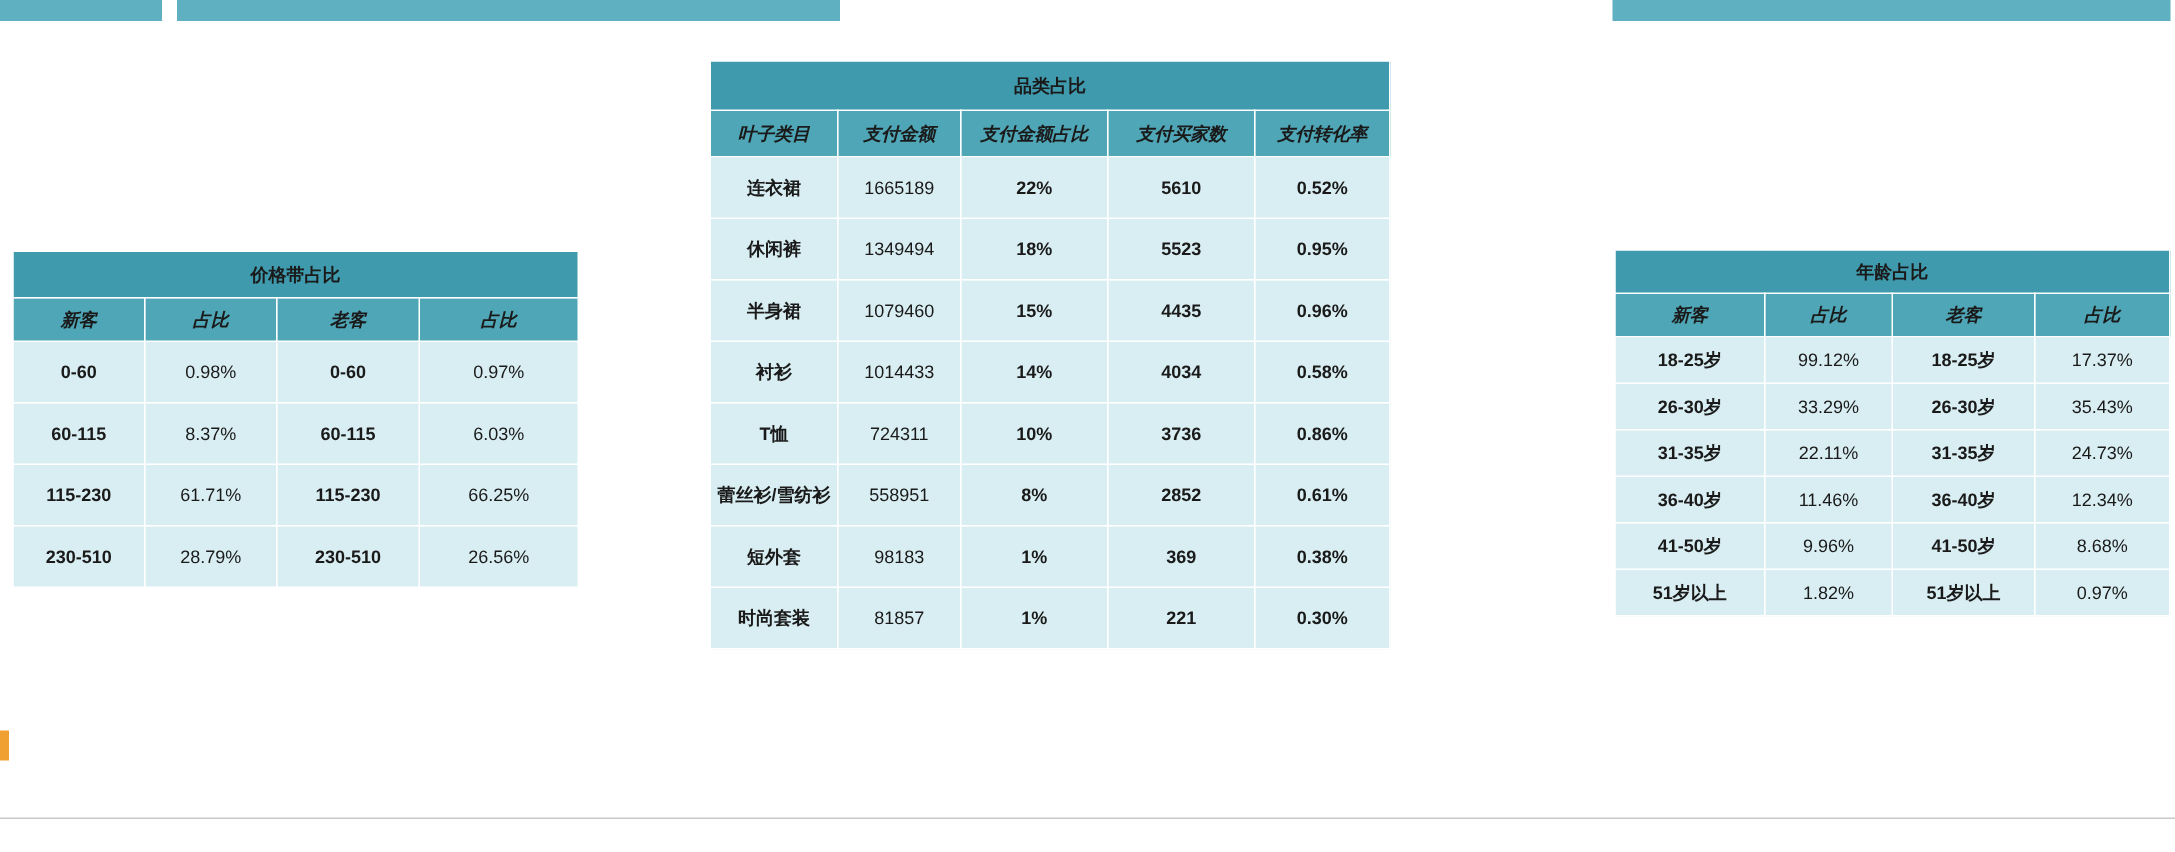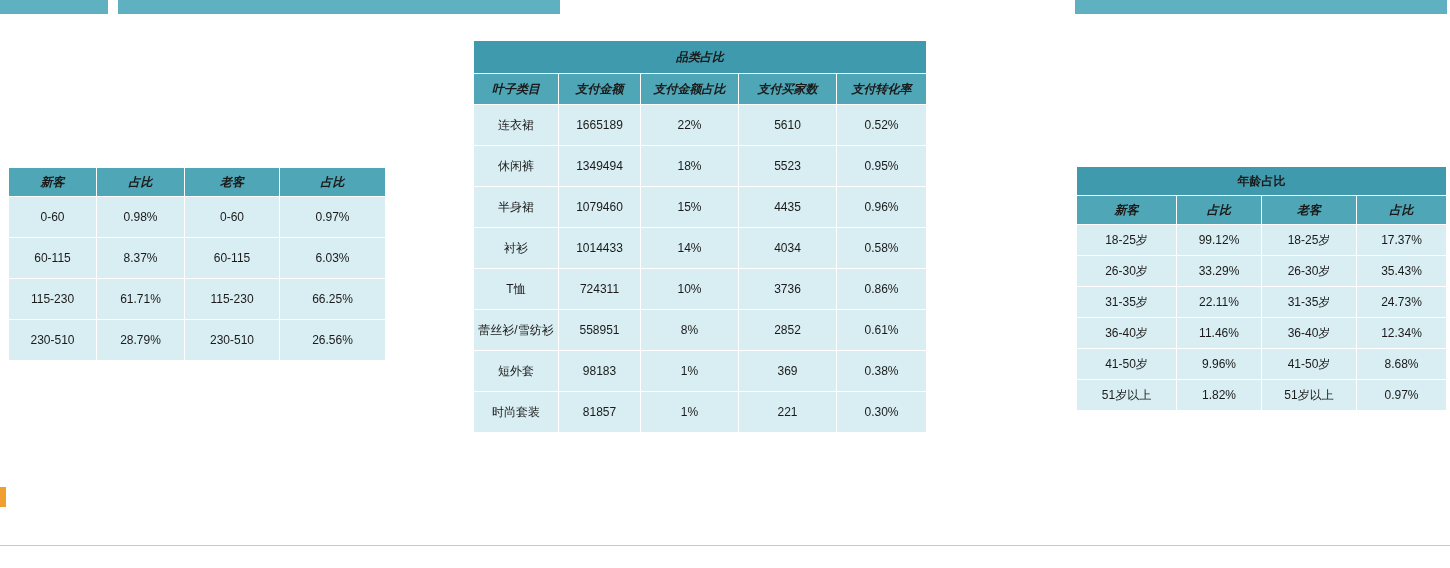--- a/index.html
+++ b/index.html
@@ -69,39 +69,39 @@
     color: #ffffff;
     font-weight: bold;
     font-size: 12px;
     height: 28px;
     font-style: italic;
   }
   .body-cell {
     background: #d9eef2;
     height: 32px;
   }
-  .body-cell.bold { font-weight: normal; }
+  .body-cell.bold { font-weight: bold; }
 
   
   #price-table { left: 8px; top: 167px; width: 377px; }
   #price-table col.c1 { width: 88px; }
   #price-table col.c2 { width: 88px; }
   #price-table col.c3 { width: 95px; }
   #price-table col.c4 { width: 106px; }
   #price-table .body-cell { height: 40px; }
 
   
   #category-table { left: 473px; top: 40px; width: 453px; }
   #category-table col.c1 { width: 85px; }
   #category-table col.c2 { width: 82px; }
   #category-table col.c3 { width: 98px; }
   #category-table col.c4 { width: 98px; }
   #category-table col.c5 { width: 90px; }
   #category-table .body-cell { height: 40px; }
-  #category-table .title-cell { height: 32px; font-style: italic; }
+  #category-table .title-cell { height: 32px; }
   #category-table .head-cell { height: 30px; }
 
   
   #age-table { left: 1076px; top: 126px; width: 370px; margin-top: 40px; }
   #age-table col.c1 { width: 100px; }
   #age-table col.c2 { width: 85px; }
   #age-table col.c3 { width: 95px; }
   #age-table col.c4 { width: 90px; }
   #age-table .title-cell { height: 28px; }
   #age-table .head-cell { height: 28px; }
@@ -118,20 +118,23 @@
 
 <table class="block" id="price-table">
   <colgroup>
       <col class="c1">
       <col class="c2">
       <col class="c3">
       <col class="c4">
     </colgroup>
   <tbody>
     <tr>
+      <td class="title-cell" colspan="4">价格带占比</td>
+    </tr>
+    <tr>
       <td class="head-cell">新客</td>
       <td class="head-cell">占比</td>
       <td class="head-cell">老客</td>
       <td class="head-cell">占比</td>
     </tr>
     <tr>
       <td class="body-cell bold">0-60</td>
       <td class="body-cell">0.98%</td>
       <td class="body-cell bold">0-60</td>
       <td class="body-cell">0.97%</td>

